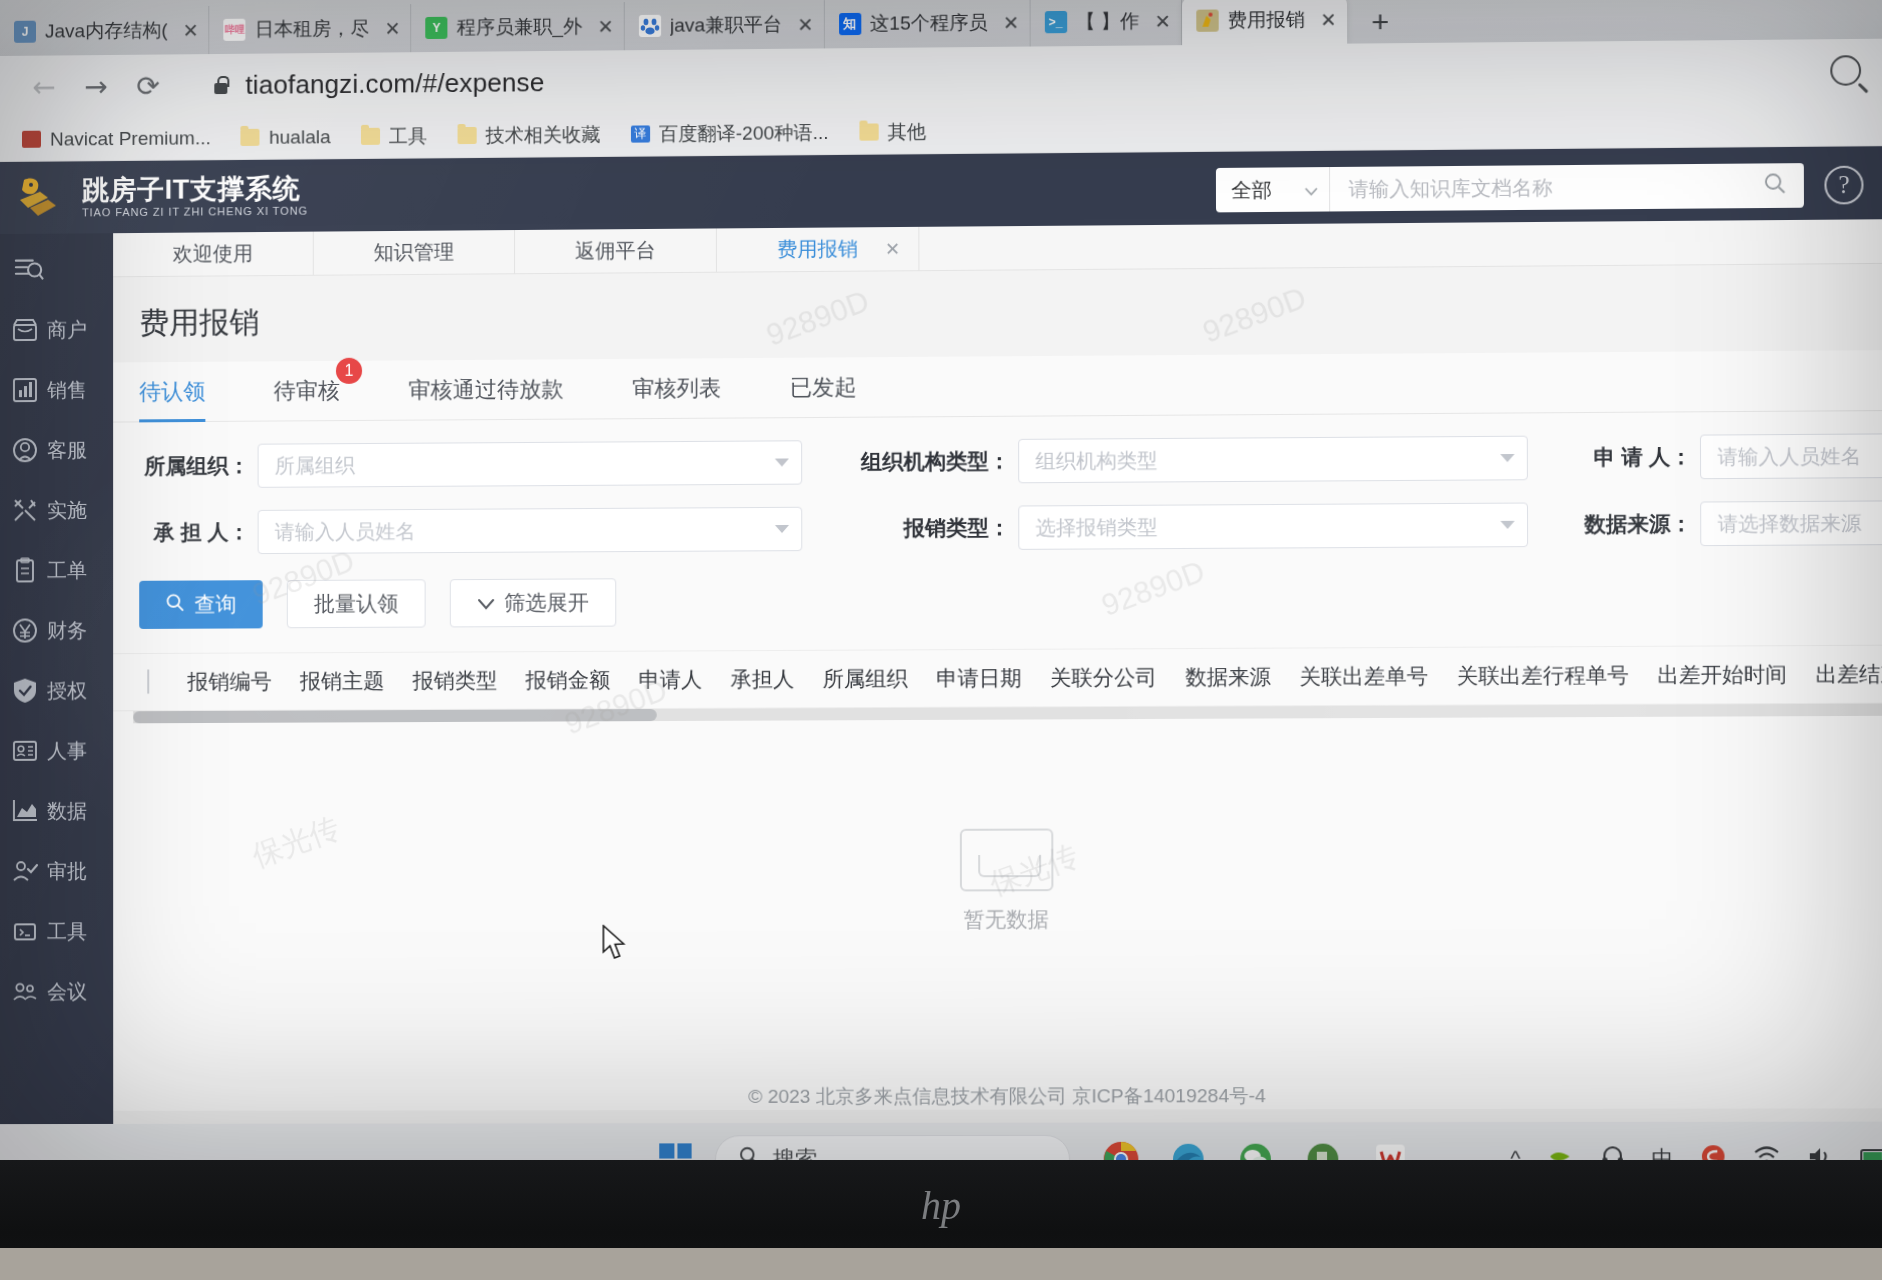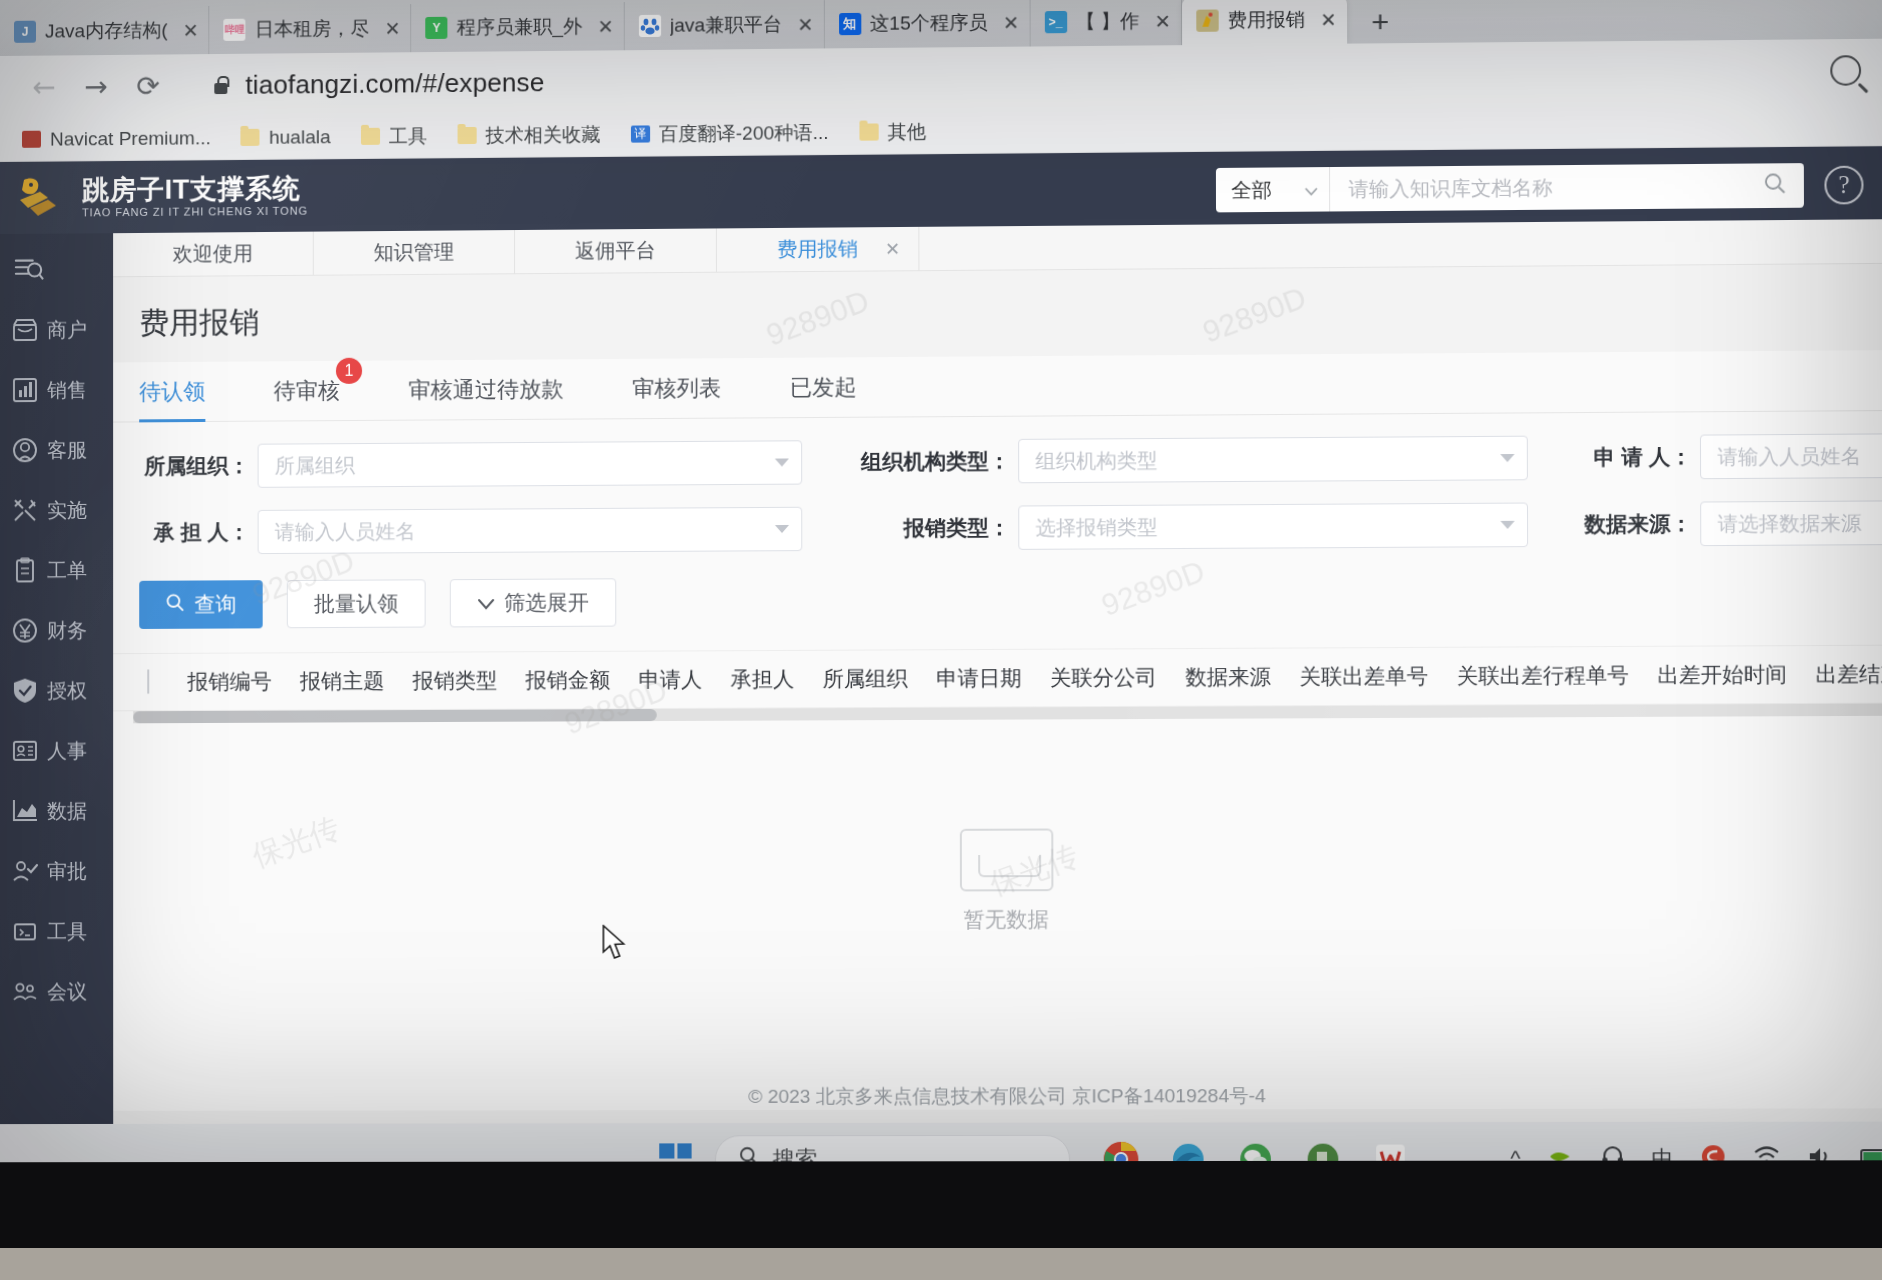--- a/index.html
+++ b/index.html
@@ -860,14 +860,17 @@
     <span class="cursor">
       <svg width="26" height="38" viewBox="0 0 26 38">
         <path d="M1 1 L1 27 L7.5 21 L12 33 L17 31 L12.5 19.5 L21 19 Z" fill="#ffffff" stroke="#1b1b1b" stroke-width="1.6"></path>
       </svg>
     </span>
 
     <div class="glare"></div>
     <div class="vignette"></div>
   </div>
 
+  <div class="bezel-bottom">
+    <span class="hp">hp</span>
+  </div>
   <div class="deskline"></div>
 </div>
 
 </body></html>

